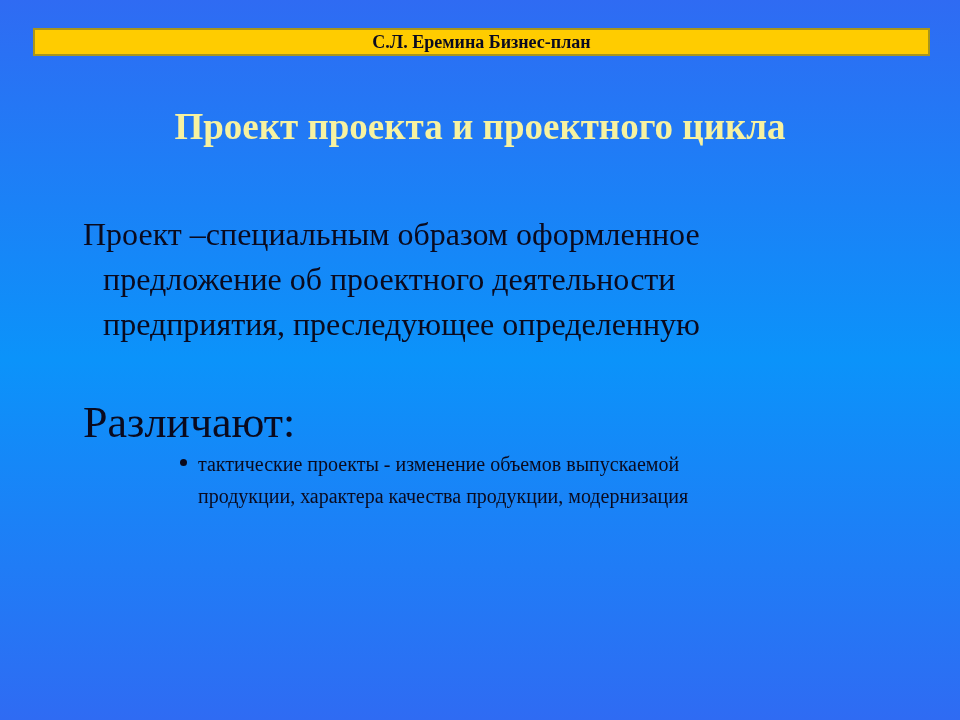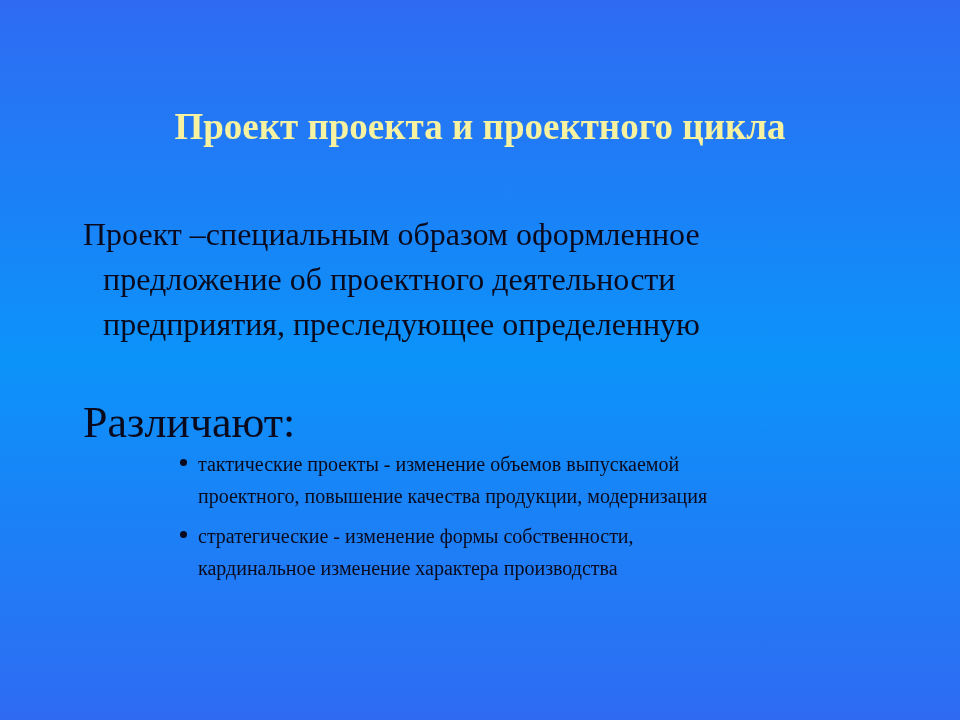--- a/index.html
+++ b/index.html
@@ -105,41 +105,37 @@
     background: var(--body-text, #0A0A1E);
     margin: 11px 11px 0 0;
   }
   .bullet-lines div { white-space: nowrap; }
 </style>
 </head>
 <body>
 
 <div class="slide">
 
+  <header class="banner">
+    <span class="banner-text">С.Л. Еремина Бизнес-план</span>
+  </header>
 
   <h1 class="title">Проект проекта и проектного цикла</h1>
 
   <section class="definition">
     <div class="def-line first">Проект –специальным образом оформленное</div>
     <div class="def-line hang">предложение об проектного деятельности</div>
     <div class="def-line hang">предприятия, преследующее определенную</div>
   </section>
 
   <div class="classify-label">Различают:</div>
 
   <ul class="bullets">
     <li class="bullet">
       <span class="dot"></span>
       <div class="bullet-lines">
         <div>тактические проекты - изменение объемов выпускаемой</div>
-        <div>проектного, повышение качества продукции, модернизация</div>
-      </div>
-    </li>
-    <li class="bullet">
-      <span class="dot"></span>
-      <div class="bullet-lines">
-        <div>стратегические - изменение формы собственности,</div>
-        <div>кардинальное изменение характера производства</div>
+        <div>продукции, характера качества продукции, модернизация</div>
       </div>
     </li>
   </ul>
 
 </div>
 
 </body></html>

